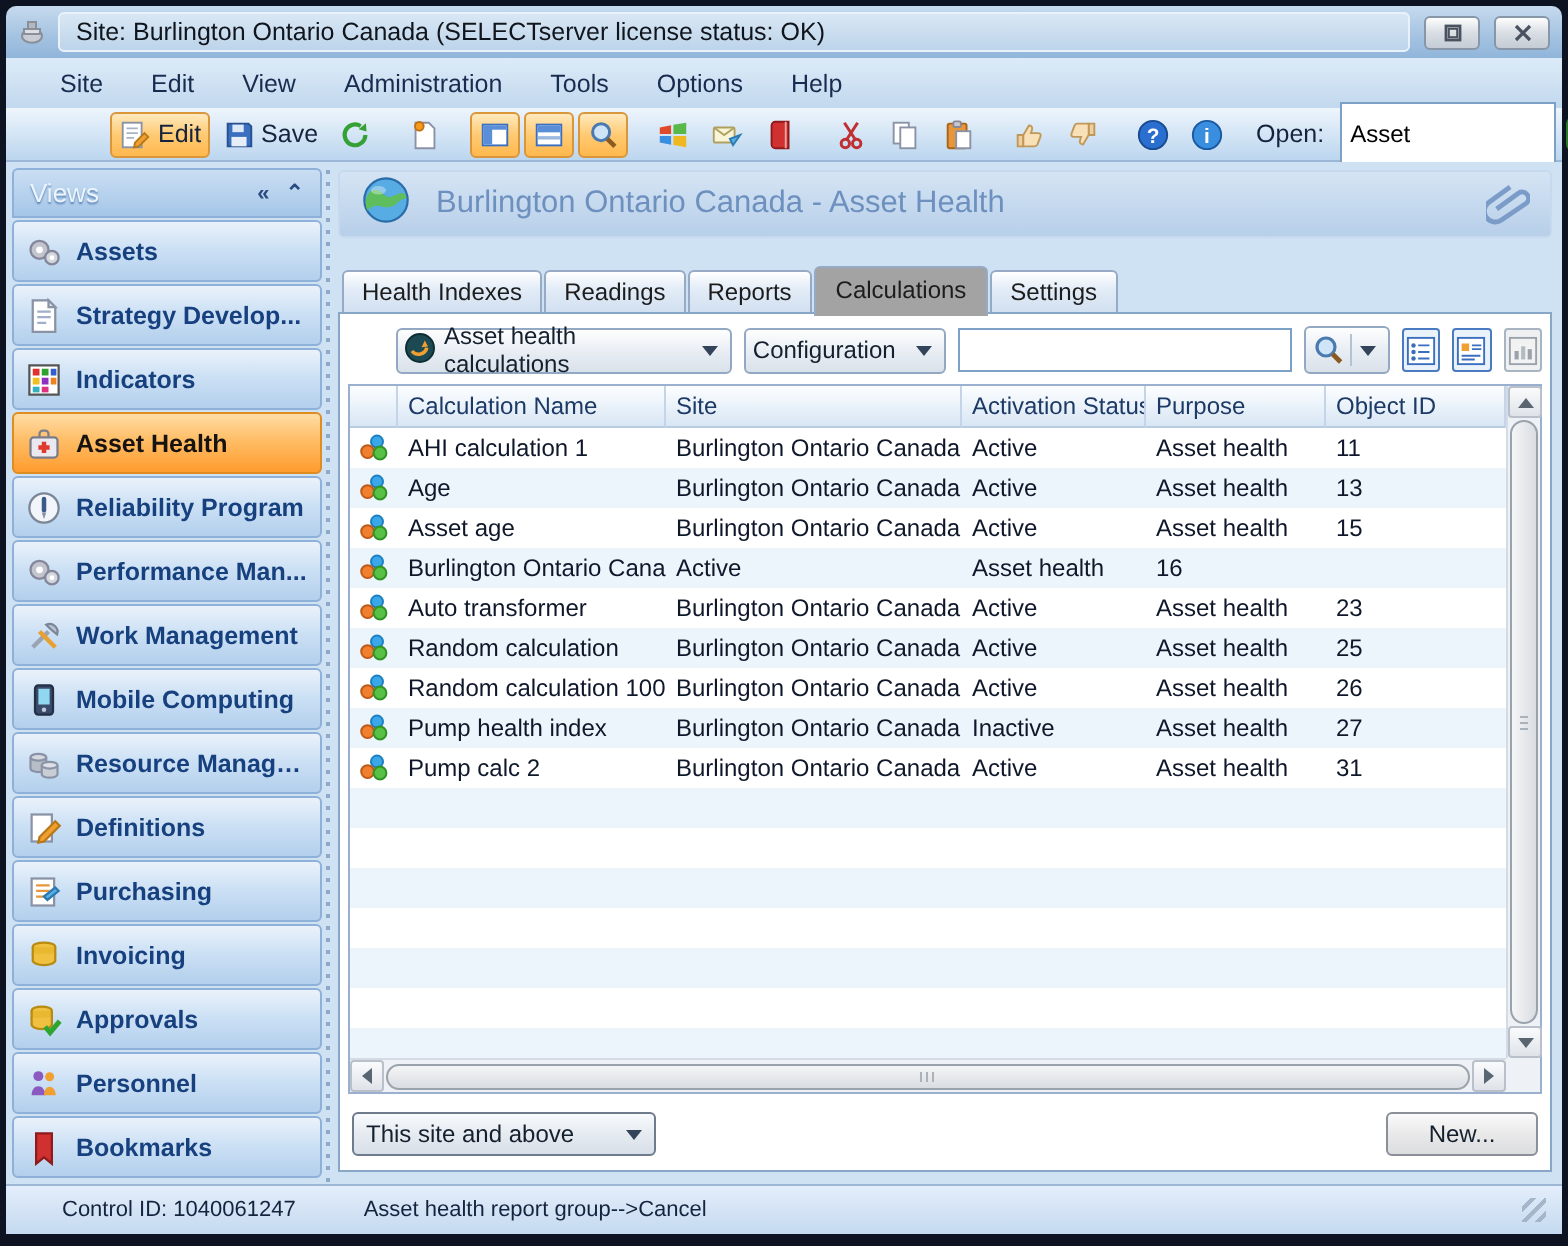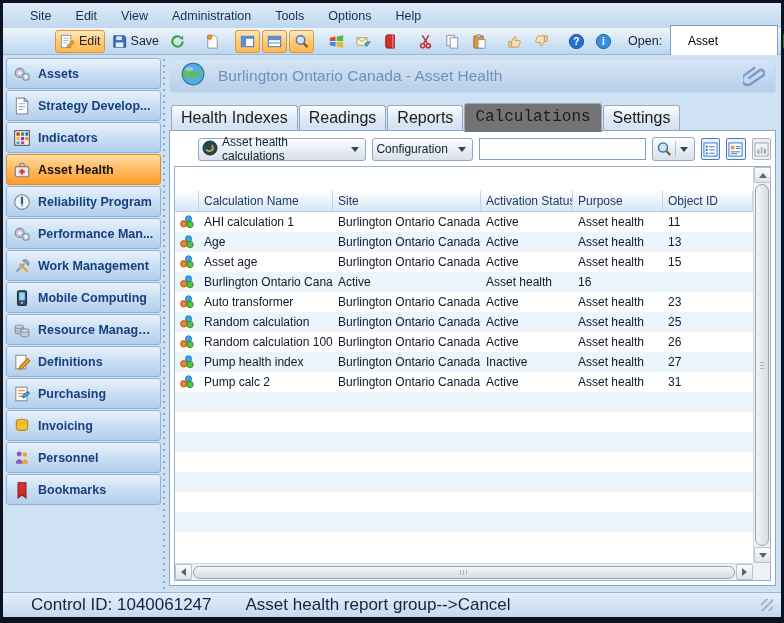--- a/index.html
+++ b/index.html
@@ -28,21 +28,21 @@
   .toolbar { height:27px; background:linear-gradient(180deg,#eef5fc,#cfe2f4 60%,#bcd6ef);
              border-bottom:1px solid #9db8d6; display:flex; align-items:center; padding:0 4px; gap:2px; }
   .tb-grip { width:5px; height:18px; background:repeating-linear-gradient(180deg,#8fa9c8 0 2px,transparent 2px 4px); margin:0 2px; }
   .tb-sep { width:1px; height:19px; background:#9db4d0; margin:0 3px; }
   .tb-btn { display:flex; align-items:center; gap:3px; padding:2px 3px; border-radius:3px;
             border:1px solid transparent; font-size:12.5px; color:#16233c; }
   .tb-btn svg { display:block; }
   .tb-btn.hl { background:linear-gradient(180deg,#ffe9bd,#ffca73 50%,#ffb84e);
                border-color:#d9963a; }
   .open-label { font-size:12.5px; color:#16233c; margin:0 6px 0 4px; }
-  .open-input { width:108px; height:33px; border:1px solid #7da0c6; font-size:12px; padding:1px 17px;
+  .open-input { width:108px; height:33px; border:1px solid #7da0c6; font-size:12px; padding:1px 4px;
                 font-family:"Liberation Sans", sans-serif; }
   .go-btn { margin-left:3px; display:flex; }
 
   
   .app-body { flex:1; display:flex; background:#cfe2f4; min-height:0; }
 
   
   .sidebar { width:158px; flex:0 0 auto; padding:3px 0 0 3px; display:flex; flex-direction:column; }
   .views-header { height:25px; background:linear-gradient(180deg,#cadeF3,#a5c6e8);
                   border:1px solid #8fb0d8; border-radius:3px 3px 0 0; display:flex; align-items:center;
@@ -62,24 +62,24 @@
   .splitter { width:6px; flex:0 0 auto;
               background:repeating-linear-gradient(180deg,transparent 0 4px,#8fa9c8 4px 6px);
               background-size:2px 100%; background-repeat:no-repeat; background-position:center; }
 
   
   .main { flex:1; min-width:0; display:flex; flex-direction:column; padding:4px 5px 6px 2px; }
   .content-header { height:34px; border-radius:3px; background:linear-gradient(180deg,#d5e4f4,#b7cfe9);
                     border:1px solid #c6d9ee; display:flex; align-items:center; padding:0 10px; gap:12px; }
   .content-title { flex:1; font-size:15.5px; color:#6d90bf; }
   .tabstrip { display:flex; align-items:flex-end; gap:1px; padding:14px 0 0 2px; height:37px; }
-  .tab { font-size:16px; color:#1c1c1c; padding:3px 9px 4px 9px; border:1px solid #96aac6;
+  .tab { font-size:12px; color:#1c1c1c; padding:3px 9px 4px 9px; border:1px solid #96aac6;
          border-bottom:none; border-radius:3px 3px 0 0;
          background:linear-gradient(180deg,#ffffff,#e3ecf7 40%,#d0dff0); position:relative; top:1px; }
-  .tab.active { background:#737373; padding:4px 10px 6px 10px; z-index:3; top:2px;font-family:Liberation Mono, monospace; }
+  .tab.active { background:#a3a3a3; padding:4px 10px 6px 10px; z-index:3; top:2px; }
 
   .panel { flex:1; min-height:0; background:#fff; border:1px solid #87a6c8; z-index:2;
            display:flex; flex-direction:column; padding:4px; }
 
   
   .filter-row { height:28px; flex:0 0 auto; display:flex; align-items:center; gap:6px; margin-bottom:3px;padding-left:24px; }
   .combo { height:23px; border:1px solid #93a8c2; border-radius:3px;
            background:linear-gradient(180deg,#fefefe,#e9eef4 50%,#d9e1ea);
            display:flex; align-items:center; padding:0 6px 0 3px; gap:4px; font-size:12px; color:#14202e; }
   .combo .caret { margin-left:6px; }
@@ -93,21 +93,21 @@
                   background:linear-gradient(180deg,#fefefe,#e9eef4 50%,#d9e1ea); padding:0 2px; }
   .search-split .dd { padding:0 4px; border-left:1px solid #b3c2d4; margin-left:2px; height:16px;
                       display:flex; align-items:center; }
   .view-toggle { width:22px; height:22px; border:1px solid #4a7ac0; border-radius:2px; background:#eaf2fb;
                  display:flex; align-items:center; justify-content:center; }
   .view-toggle.off { border-color:#a8b4c2; background:#eef0f2; }
 
   
   .table-wrap { flex:1; min-height:0; border:1px solid #9ab0ce; display:flex; flex-direction:column; }
   .table-main { flex:1; min-height:0; display:flex; }
-  .table-left { flex:1; min-width:0; display:flex; flex-direction:column; overflow:hidden;margin-top:24px; }
+  .table-left { flex:1; min-width:0; display:flex; flex-direction:column; overflow:hidden; }
   .grid-row { display:grid; grid-template-columns:24px 134px 148px 92px 90px 1fr; }
   .thead { height:21px; flex:0 0 auto; }
   .th { background:linear-gradient(180deg,#fdfeff,#eaf2fa 50%,#d8e6f4); border-right:1px solid #c4d5e9;
         border-bottom:1px solid #b9cce2; font-size:12px; color:#1d3a66; display:flex; align-items:center;
         padding:0 5px; white-space:nowrap; overflow:hidden; }
   .tbody { flex:1; overflow:hidden; }
   .tr { height:20px; }
   .tr.alt { background:#edf5fc; }
   .td { font-size:12px; color:#0f172a; display:flex; align-items:center; padding:0 5px;
         white-space:nowrap; overflow:hidden; }
@@ -142,29 +142,50 @@
   .scope-combo { width:152px; height:22px; border:1px solid #6e7b8c; border-radius:3px;
                  background:linear-gradient(180deg,#f8fafc,#e6ebf1 50%,#d8dfe8); display:flex;
                  align-items:center; padding:0 6px; font-size:12px; color:#14202e; justify-content:space-between; }
   .new-btn { width:76px; height:22px; border:1px solid #8a8f98; border-radius:3px;
              background:linear-gradient(180deg,#fafafa,#e9e9ea 50%,#dcdddf); font-size:12px; color:#14202e;
              display:flex; align-items:center; justify-content:center; }
 
   
   .statusbar { height:25px; flex:0 0 auto; background:linear-gradient(180deg,#e4eefb,#c4d9ef);
                border-top:1px solid #9db8d6; display:flex; align-items:center; padding:0 8px 0 28px;
-               font-size:17px; color:#15243e; gap:34px; }
+               font-size:11px; color:#15243e; gap:34px; }
   .statusbar .grip { margin-left:auto; width:12px; height:12px;
                      background:repeating-linear-gradient(135deg,transparent 0 3px,#9aaac0 3px 5px); opacity:.8; }
 </style>
 </head>
 <body>
 
 <div class="window">
 
+  <div class="titlebar">
+    <span class="app-icon">
+      <svg width="18" height="16" viewBox="0 0 18 16">
+          <ellipse cx="9" cy="10" rx="5" ry="3.4" fill="#c9ccd4" stroke="#8a8f98"></ellipse>
+          <rect x="7" y="3" width="4" height="4" fill="#b4b8c0" stroke="#8a8f98"></rect>
+          <rect x="5" y="6.5" width="8" height="2.5" fill="#dcdfe5" stroke="#8a8f98"></rect>
+        </svg>
+    </span>
+    <div class="title-box">Site: Burlington Ontario Canada (SELECTserver license status: OK)</div>
+    <div class="win-btn">
+      <svg width="9" height="9" viewBox="0 0 9 9">
+          <rect x="1" y="1" width="7" height="7" fill="none" stroke="#4a5260" stroke-width="1.4"></rect>
+          <rect x="2.4" y="2.4" width="4.2" height="4.2" fill="none" stroke="#4a5260"></rect>
+        </svg>
+    </div>
+    <div class="win-btn">
+      <svg width="9" height="9" viewBox="0 0 9 9">
+          <path d="M1 1l7 7M8 1L1 8" stroke="#4a5260" stroke-width="1.6"></path>
+        </svg>
+    </div>
+  </div>
 
   <div class="menubar">
       <span class="menu-item">Site</span>
       <span class="menu-item">Edit</span>
       <span class="menu-item">View</span>
       <span class="menu-item">Administration</span>
       <span class="menu-item">Tools</span>
       <span class="menu-item">Options</span>
       <span class="menu-item">Help</span>
     </div>
@@ -305,20 +326,25 @@
         <svg width="18" height="18" viewBox="0 0 16 16">
           <rect x="0.5" y="0.5" width="15" height="15" rx="3" fill="#3fae3f" stroke="#2a7a2a"></rect>
           <path d="M4 8h6M8 5l3 3-3 3" stroke="#fff" stroke-width="1.8" fill="none"></path>
         </svg>
       </span>
   </div>
 
   <div class="app-body">
 
     <div class="sidebar">
+      <div class="views-header">
+        <span class="views-title">Views</span>
+        <span class="views-ctl">«</span>
+        <span class="views-ctl">⌃</span>
+      </div>
       <div id="side-items">
           <div class="side-item">
             <span class="icon">
               <svg width="18" height="18" viewBox="0 0 16 16">
                 <circle cx="6" cy="7" r="4" fill="#c2c4ce" stroke="#84879a"></circle>
                 <circle cx="6" cy="7" r="1.5" fill="#fff"></circle>
                 <circle cx="11.5" cy="10.5" r="3" fill="#d5d7de" stroke="#84879a"></circle>
                 <circle cx="11.5" cy="10.5" r="1.1" fill="#fff"></circle>
               </svg>
             </span>
@@ -433,20 +459,31 @@
           </div>
           <div class="side-item">
             <span class="icon">
               <svg width="18" height="18" viewBox="0 0 16 16">
                 <ellipse cx="8" cy="4" rx="5" ry="2" fill="#f0c040" stroke="#b88a10"></ellipse>
                 <path d="M3 4v3c0 1.1 2.2 2 5 2s5-.9 5-2V4" fill="#e8b830" stroke="#b88a10"></path>
                 <path d="M3 7v3c0 1.1 2.2 2 5 2s5-.9 5-2V7" fill="#f0c040" stroke="#b88a10"></path>
               </svg>
             </span>
             <span class="label">Invoicing</span>
+          </div>
+          <div class="side-item">
+            <span class="icon">
+              <svg width="18" height="18" viewBox="0 0 16 16">
+                <ellipse cx="7" cy="4" rx="4.5" ry="2" fill="#f0c040" stroke="#b88a10"></ellipse>
+                <path d="M2.5 4v3c0 1.1 2 2 4.5 2s4.5-.9 4.5-2V4" fill="#e8b830" stroke="#b88a10"></path>
+                <path d="M2.5 7v3c0 1.1 2 2 4.5 2s4.5-.9 4.5-2V7" fill="#f0c040" stroke="#b88a10"></path>
+                <path d="M8.5 11l2.2 2.6L15 8.5" stroke="#2fa52f" stroke-width="2.2" fill="none"></path>
+              </svg>
+            </span>
+            <span class="label">Approvals</span>
           </div>
           <div class="side-item">
             <span class="icon">
               <svg width="18" height="18" viewBox="0 0 16 16">
                 <circle cx="5.5" cy="4.5" r="2.2" fill="#8a5ac0"></circle>
                 <path d="M2.5 13c0-2.5 1.3-4 3-4s3 1.5 3 4z" fill="#8a5ac0"></path>
                 <circle cx="10.5" cy="4.8" r="2" fill="#f0a030"></circle>
                 <path d="M8 13c0-2.3 1.1-3.8 2.5-3.8s2.7 1.5 2.7 3.8z" fill="#f0a030"></path>
               </svg>
             </span>
@@ -701,20 +738,27 @@
                 </span>
               <div class="h-thumb"></div>
               <span class="sb-btn">
                   <span class="arr-rt"></span>
                 </span>
             </div>
             <div class="corner"></div>
           </div>
         </div>
 
+        <div class="panel-footer">
+          <div class="scope-combo">
+            <span>This site and above</span>
+            <span class="caret"></span>
+          </div>
+          <div class="new-btn">New...</div>
+        </div>
 
       </div>
     </div>
   </div>
 
   <div class="statusbar">
     <span>Control ID: 1040061247</span>
     <span>Asset health report group--&gt;Cancel</span>
     <span class="grip"></span>
   </div>

